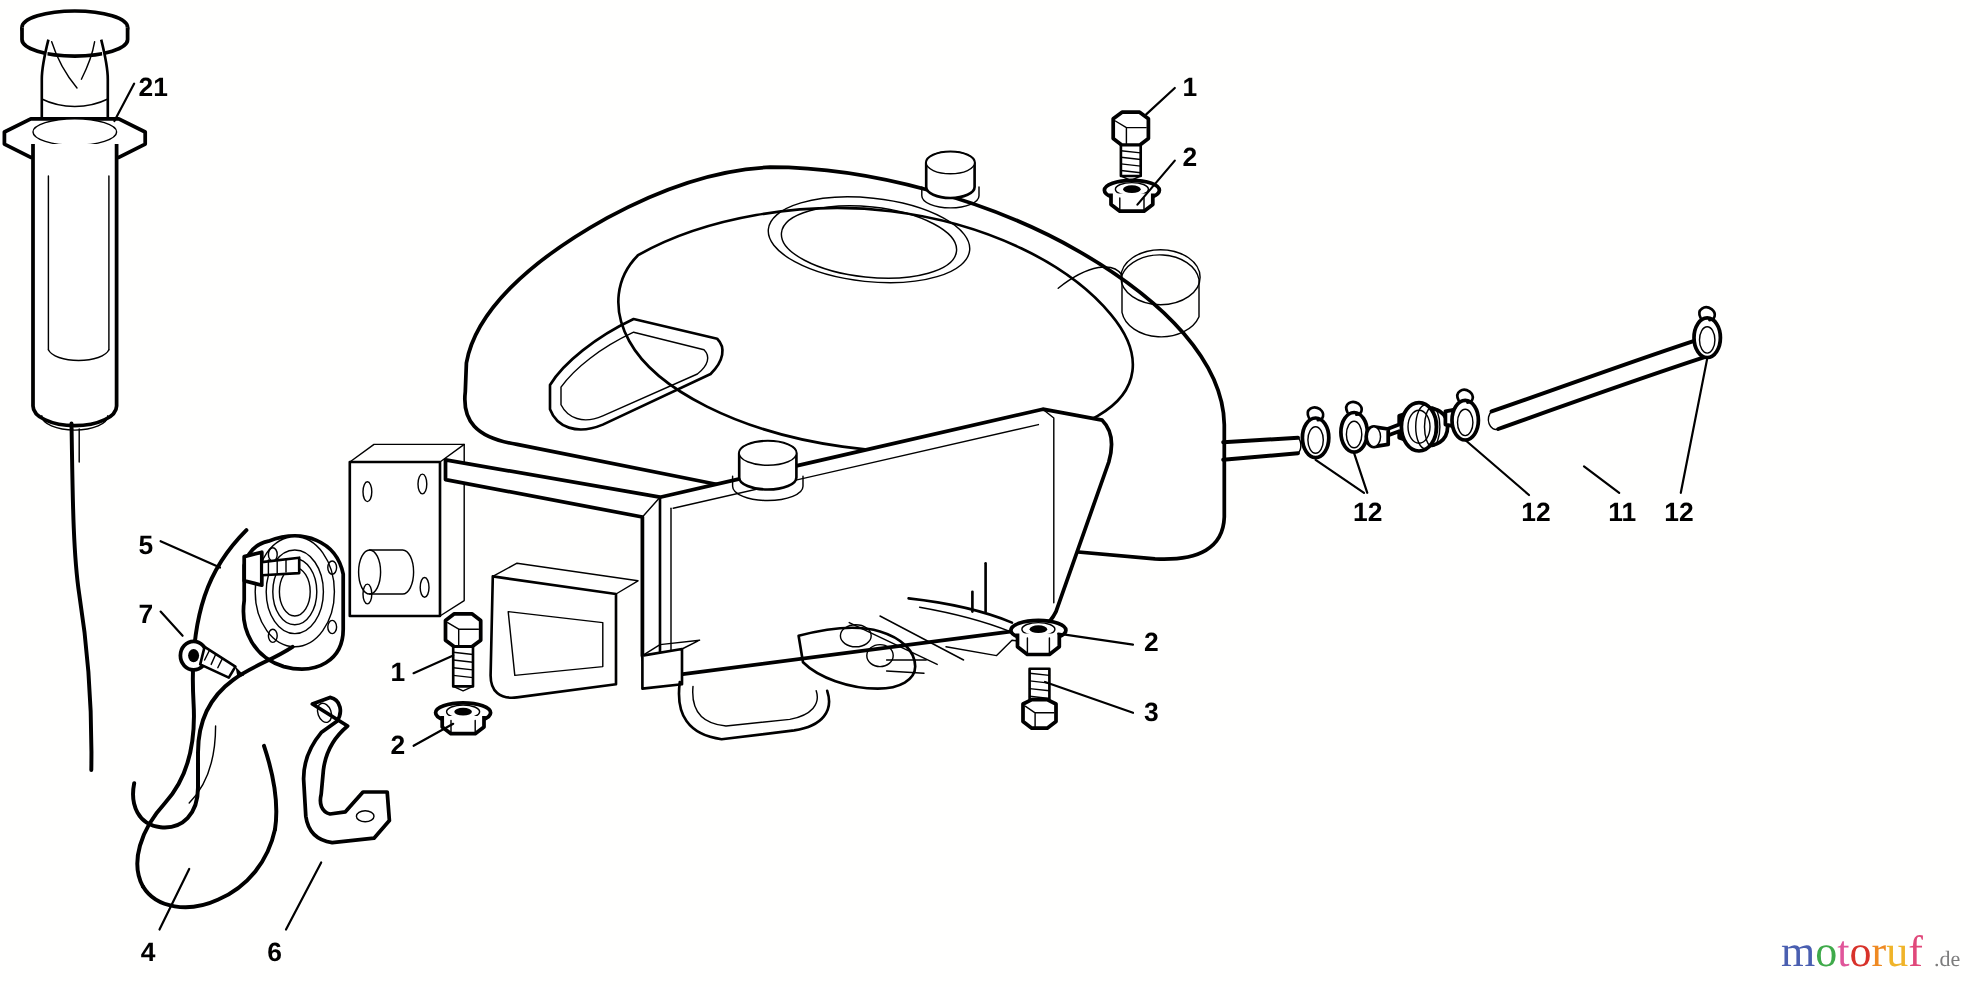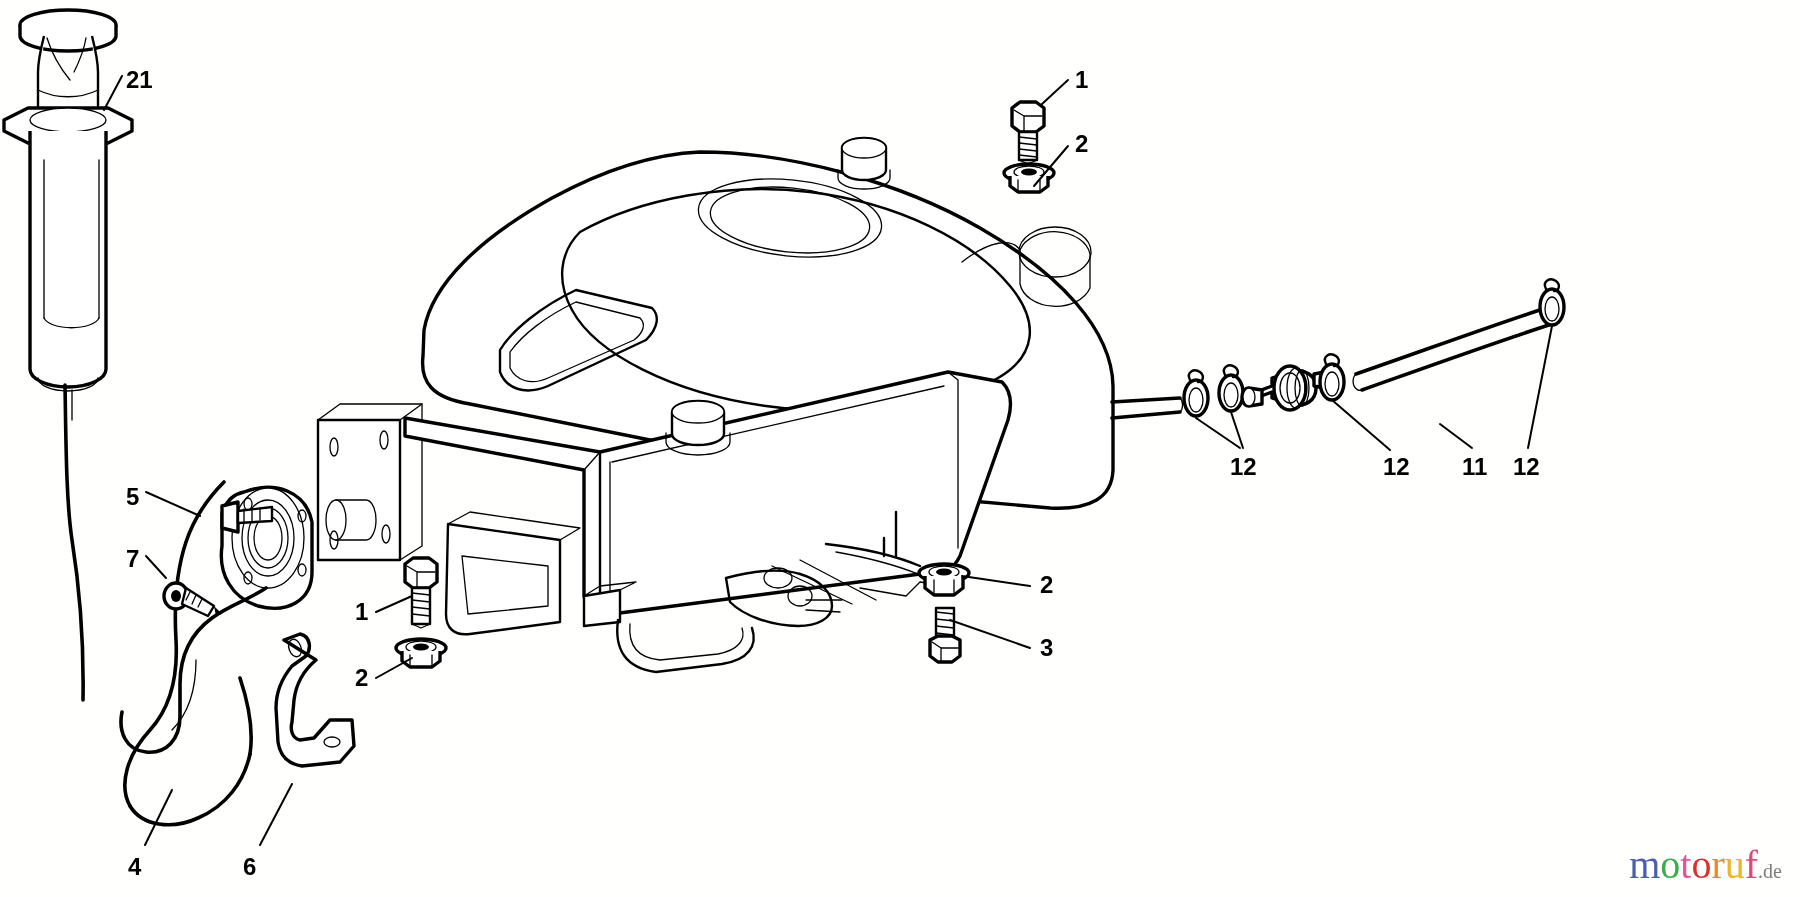--- a/index.html
+++ b/index.html
@@ -42,20 +42,21 @@
     font-size: 40px;
     letter-spacing: 0px;
     line-height: 1;
     user-select: none;
   }
   #watermark .wm-l { display: inline-block; }
   #watermark .wm-tld {
     font-size: 20px;
     color: #7d7d7d;
     vertical-align: baseline;
+    margin-left: 10px;
   }
 </style>
 </head>
 <body>
 
 <div id="sheet" style="width: 1800px; height: 897px; background: rgb(255, 255, 254);">
 
   <svg id="diagram" viewBox="0 0 1800 897" xmlns="http://www.w3.org/2000/svg">
 
     <defs>

